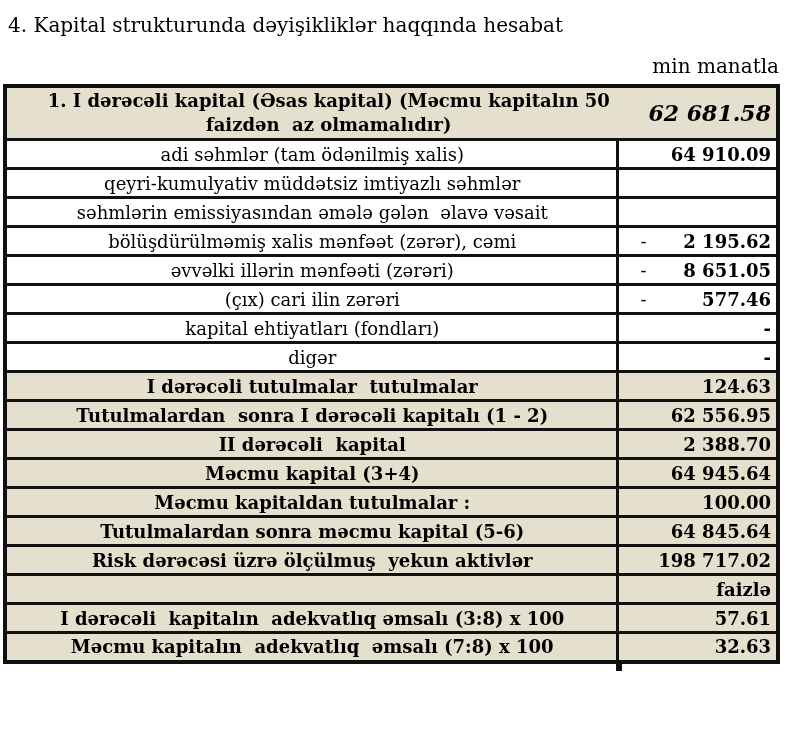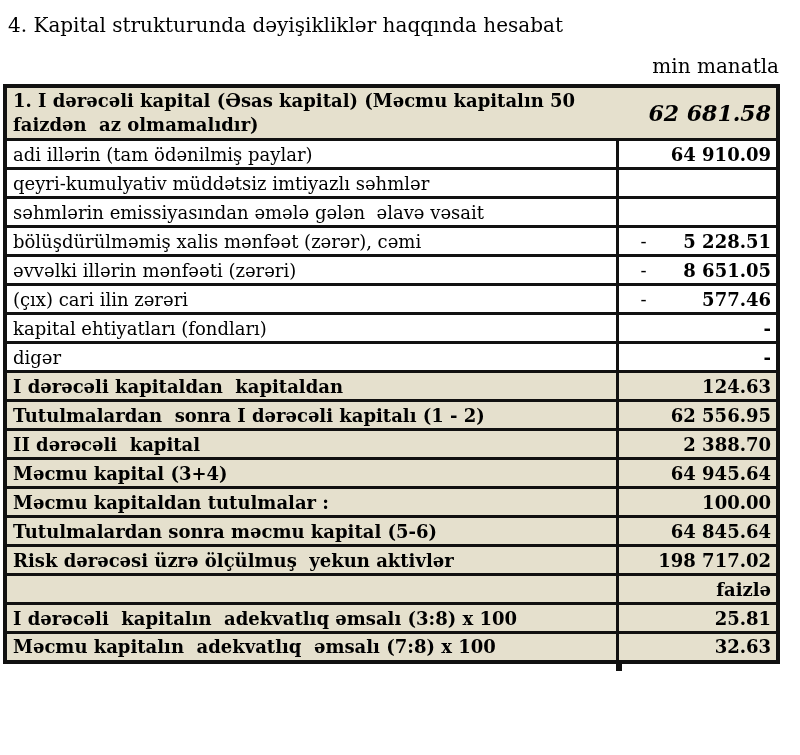--- a/index.html
+++ b/index.html
@@ -13,21 +13,21 @@
     font-family:"DejaVu Serif","Liberation Serif",serif;
     overflow:hidden;
   }
   .title{
     font-size:20px;font-weight:normal;margin:13px 0 0 8px;
   }
   .unit{
     width:779px;text-align:right;font-size:20px;font-weight:normal;margin-top:17px;
   }
   .tablewrap{
-    position:relative;margin:6px 0 0 3px;width:712px;
+    position:relative;margin:6px 0 0 3px;width:712px;text-align:center;
   }
   table{
     border-collapse:collapse;table-layout:fixed;width:777px;
     border:4px solid var(--border);
   }
   td{
     border:3px solid var(--border);
     padding:0;vertical-align:middle;overflow:hidden;
   }
   
@@ -69,21 +69,21 @@
         <tr class="header">
           <td colspan="2">
             <div class="hdrflex">
               <div class="lbl">1. I dərəcəli kapital (Əsas kapital) (Məcmu kapitalın 50
 faizdən  az olmamalıdır)</div>
               <div class="val">62 681.58</div>
             </div>
           </td>
         </tr>
       <tr class="row">
-    <td class="lblcell"><span class="lbl">adi illərin (tam ödənilmiş paylar)</span></td>
+    <td class="lblcell"><span class="lbl">adi səhmlər (tam ödənilmiş xalis)</span></td>
     <td class="valcell">
       <div class="valflex">
         <span class="minus"></span>
         <span class="num">64 910.09</span>
       </div>
     </td>
   </tr>
           <tr class="row">
     <td class="lblcell"><span class="lbl">qeyri-kumulyativ müddətsiz imtiyazlı səhmlər</span></td>
     <td class="valcell">
@@ -100,21 +100,21 @@
         <span class="minus"></span>
         <span class="num"></span>
       </div>
     </td>
   </tr>
           <tr class="row">
     <td class="lblcell"><span class="lbl">bölüşdürülməmiş xalis mənfəət (zərər), cəmi</span></td>
     <td class="valcell">
       <div class="valflex">
         <span class="minus">-</span>
-        <span class="num">5 228.51</span>
+        <span class="num">2 195.62</span>
       </div>
     </td>
   </tr>
           <tr class="row">
     <td class="lblcell"><span class="lbl">əvvəlki illərin mənfəəti (zərəri)</span></td>
     <td class="valcell">
       <div class="valflex">
         <span class="minus">-</span>
         <span class="num">8 651.05</span>
       </div>
@@ -141,21 +141,21 @@
           <tr class="row">
     <td class="lblcell"><span class="lbl">digər</span></td>
     <td class="valcell">
       <div class="valflex">
         <span class="minus"></span>
         <span class="num">-</span>
       </div>
     </td>
   </tr>
           <tr class="row shaded">
-    <td class="lblcell"><span class="lbl">I dərəcəli kapitaldan  kapitaldan</span></td>
+    <td class="lblcell"><span class="lbl">I dərəcəli tutulmalar  tutulmalar</span></td>
     <td class="valcell">
       <div class="valflex">
         <span class="minus"></span>
         <span class="num">124.63</span>
       </div>
     </td>
   </tr>
           <tr class="row shaded">
     <td class="lblcell"><span class="lbl">Tutulmalardan  sonra I dərəcəli kapitalı (1 - 2)</span></td>
     <td class="valcell">
@@ -217,21 +217,21 @@
         <span class="minus"></span>
         <span class="num">faizlə</span>
       </div>
     </td>
   </tr>
           <tr class="row shaded">
     <td class="lblcell"><span class="lbl">I dərəcəli  kapitalın  adekvatlıq əmsalı (3:8) x 100</span></td>
     <td class="valcell">
       <div class="valflex">
         <span class="minus"></span>
-        <span class="num">25.81</span>
+        <span class="num">57.61</span>
       </div>
     </td>
   </tr>
           <tr class="row shaded">
     <td class="lblcell"><span class="lbl">Məcmu kapitalın  adekvatlıq  əmsalı (7:8) x 100</span></td>
     <td class="valcell">
       <div class="valflex">
         <span class="minus"></span>
         <span class="num">32.63</span>
       </div>

